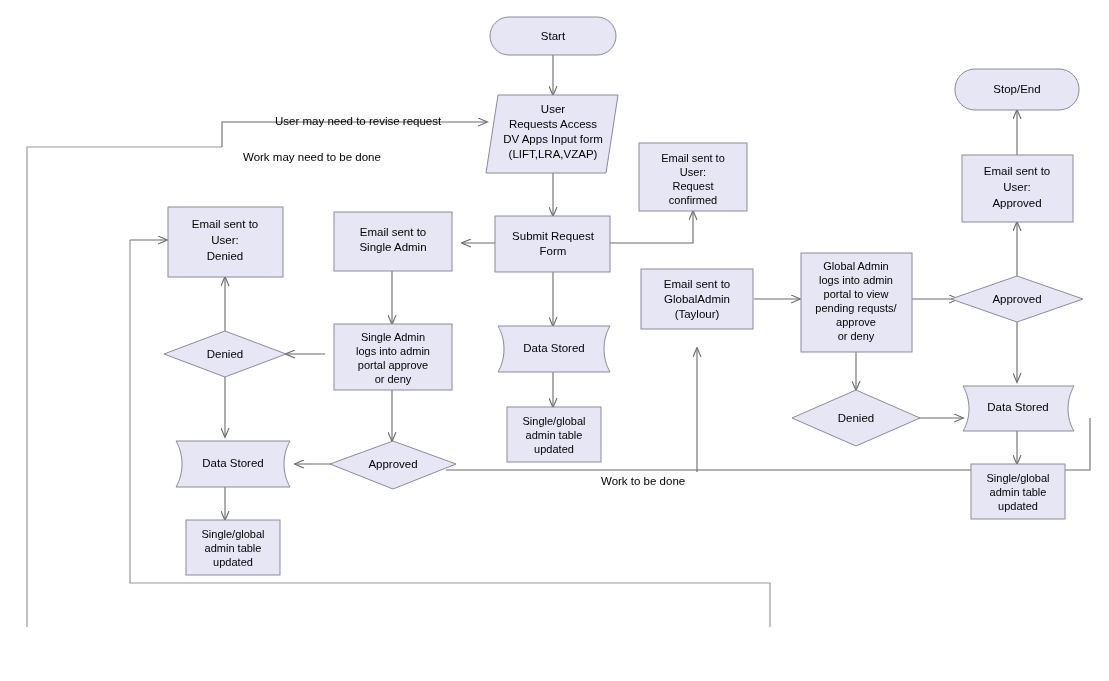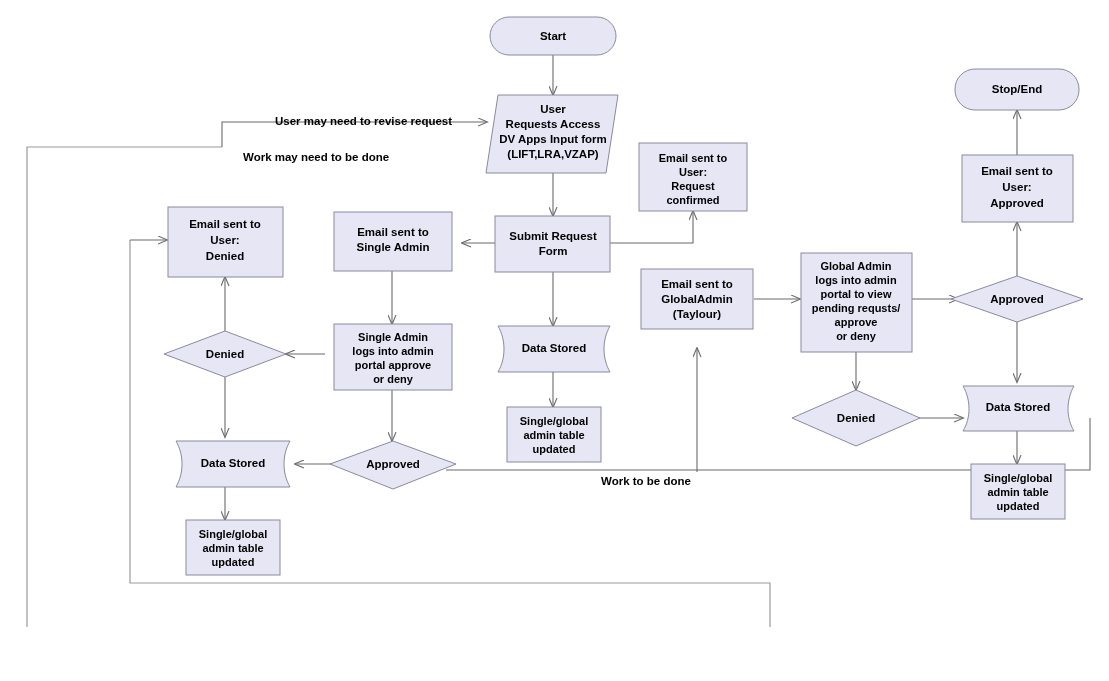--- a/index.html
+++ b/index.html
@@ -7,21 +7,20 @@
     padding: 0;
     background: #ffffff;
   }
   #canvas {
     position: relative;
     width: 1109px;
     height: 627px;
     background: #ffffff;
     font-family: "Liberation Sans", sans-serif;
     overflow: hidden;
-    font-weight: bold;
   }
   svg#flow {
     position: absolute;
     top: 0; left: 0;
     width: 1109px;
     height: 681px;
   }
   .shape-fill { fill: #e6e6f5; stroke: #8a8aa0; stroke-width: 1; }
   .conn { stroke: #6b6b6b; stroke-width: 1.1; fill: none; }
   .frame { stroke: #9a9a9a; stroke-width: 1.2; fill: none; }

